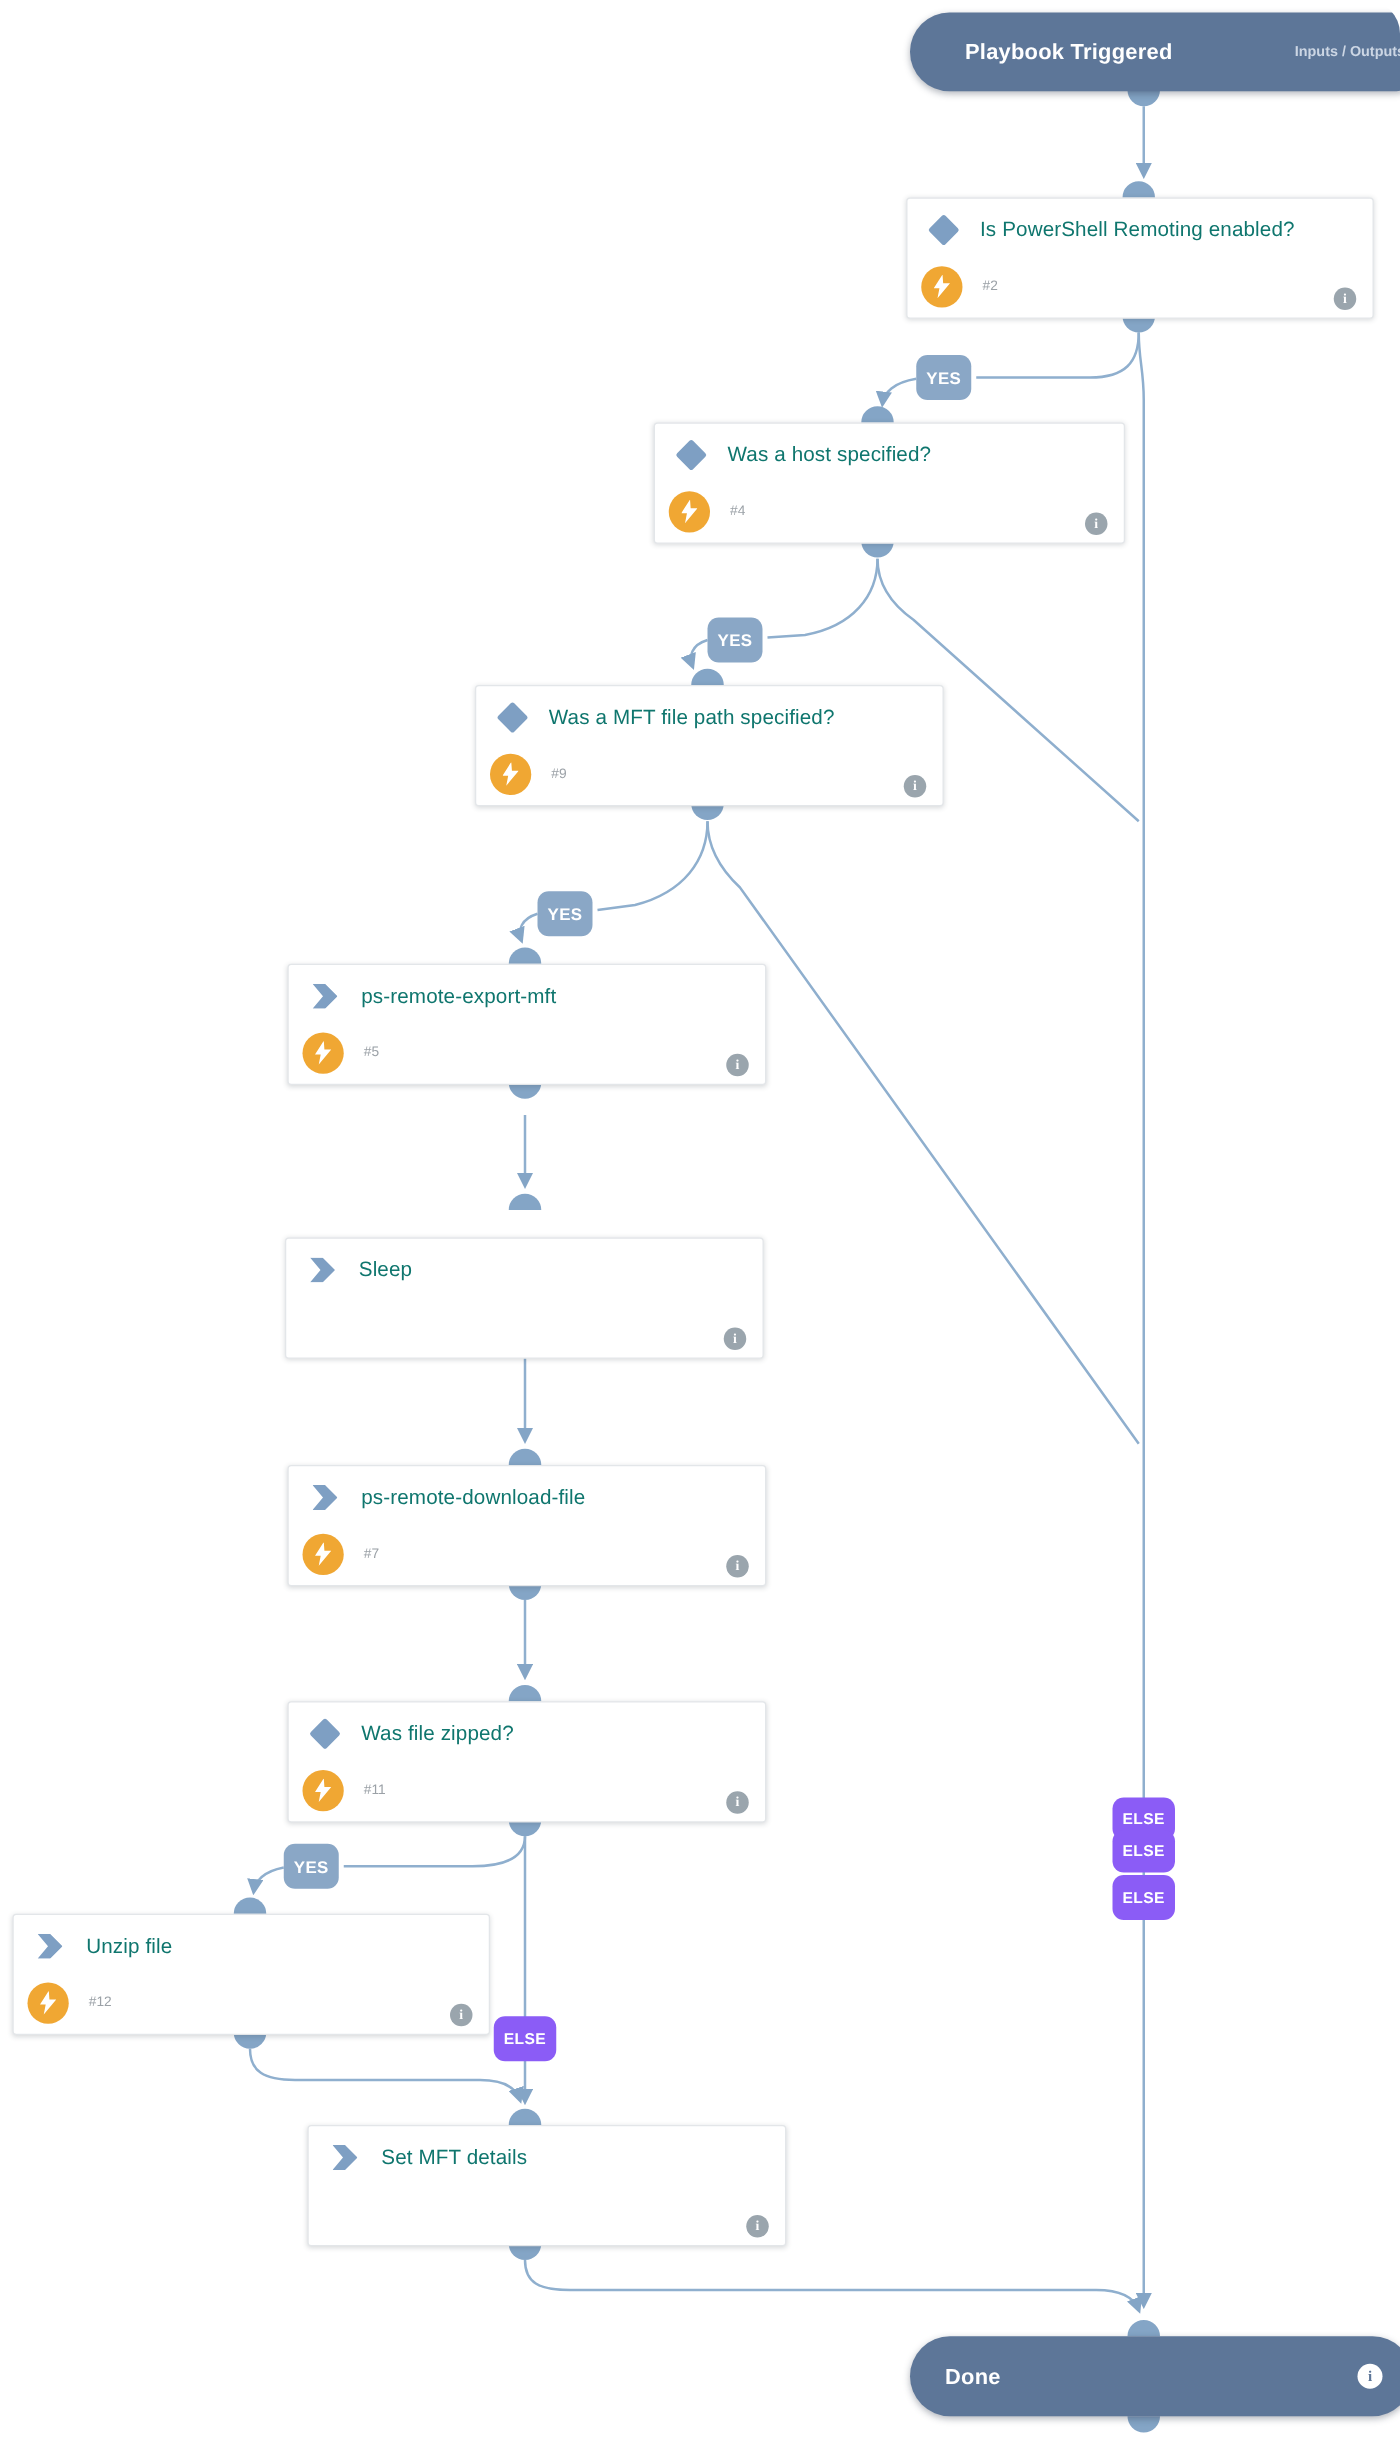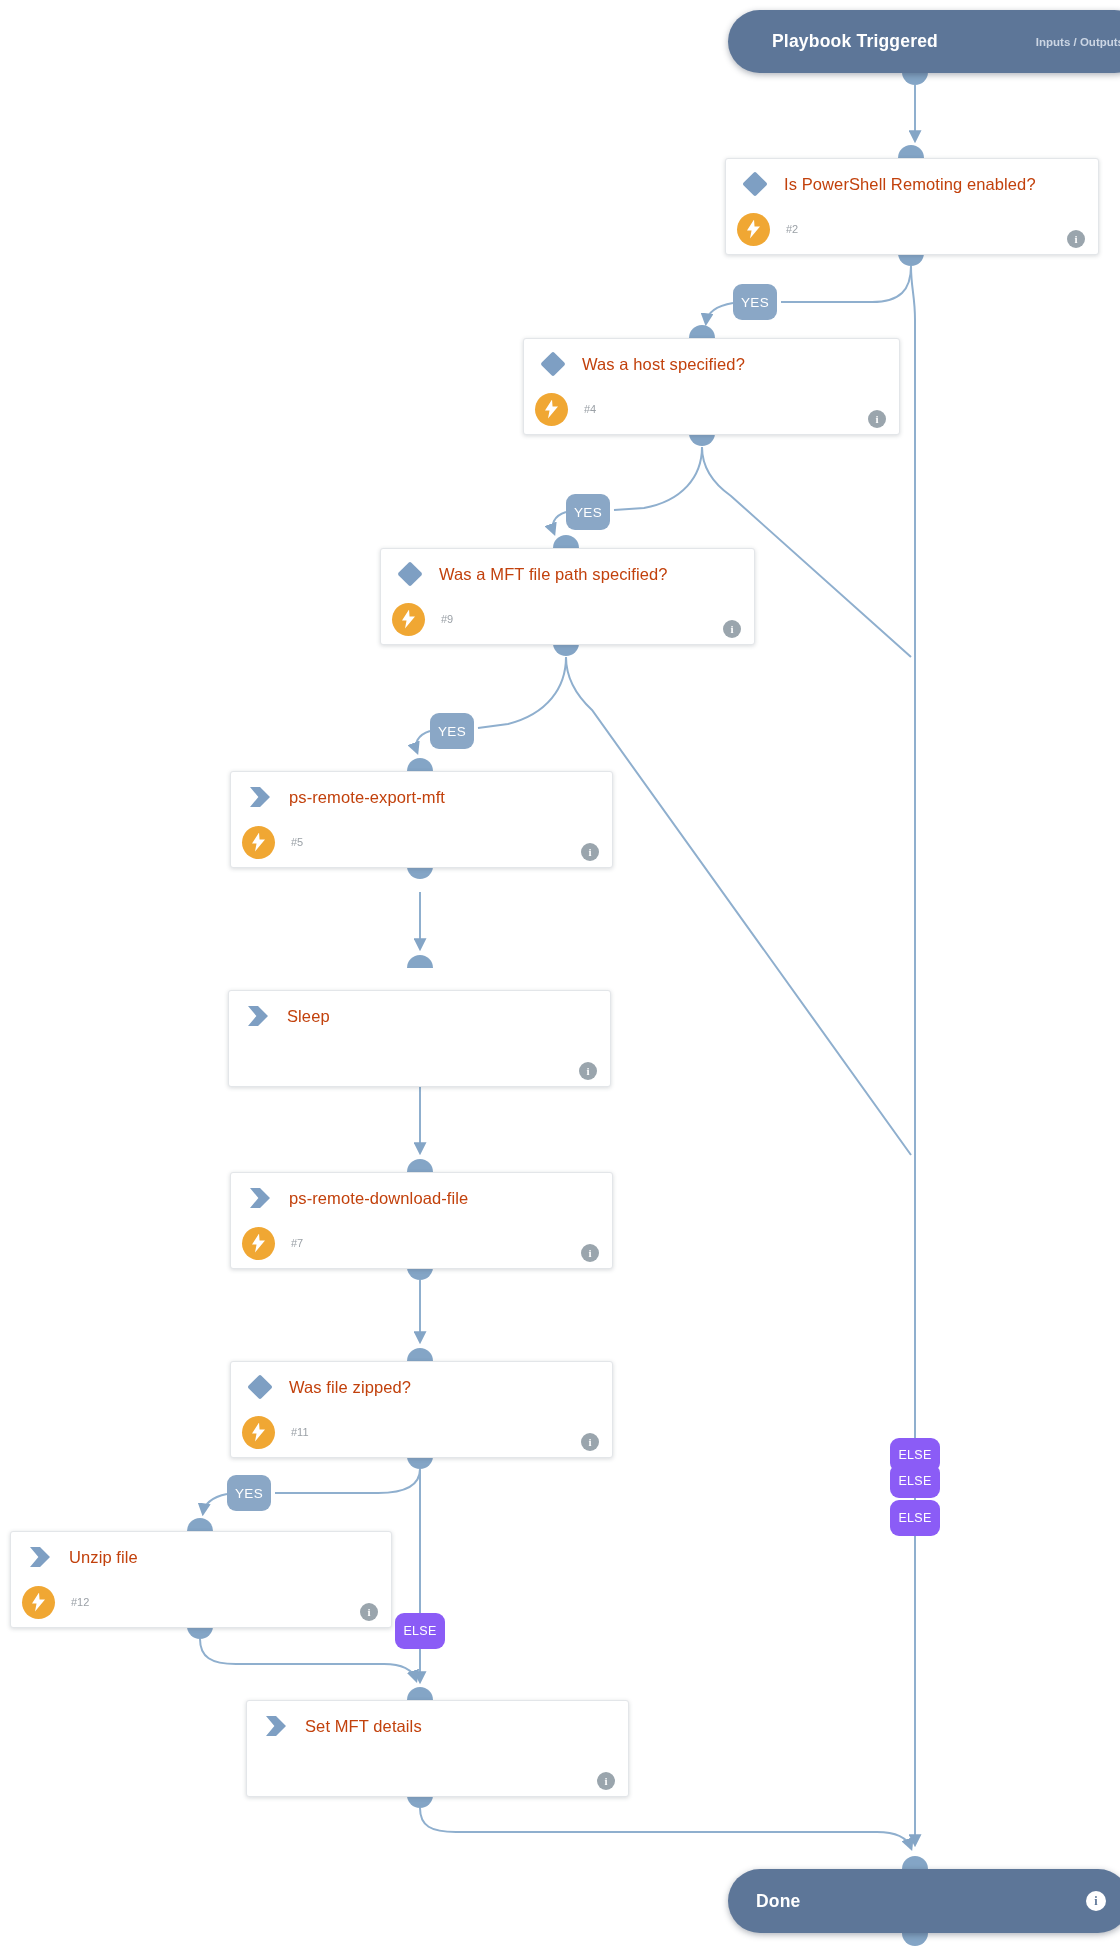--- a/index.html
+++ b/index.html
@@ -1,32 +1,33 @@
 <!DOCTYPE html>
 <html><head>
 <meta charset="utf-8">
 <style>
   html,body{margin:0;padding:0;background:#ffffff;}
   #canvas{
     position:relative;width:1120px;height:1959px;background:#ffffff;overflow:hidden;
     font-family:"Liberation Sans", sans-serif;
+    border-radius:27px;
   }
   svg.edges{position:absolute;left:0;top:0;z-index:1;}
   
   .card{
     position:absolute;z-index:2;height:95px;background:#ffffff;
     border:1px solid #e3e6e9;border-radius:3px;
     box-shadow:0 1px 4px rgba(40,50,60,.18);
   }
   .row1{position:absolute;left:0;right:0;top:10px;height:30px;display:flex;align-items:center;}
   .icbox{width:58px;display:flex;justify-content:center;align-items:center;flex:0 0 58px;}
   .diamond{width:18px;height:18px;background:#7e9fc3;transform:rotate(45deg);border-radius:2px;}
   .chev{width:20px;height:20px;background:#7e9fc3;
     clip-path:polygon(0 0,50% 0,100% 50%,50% 100%,0 100%,42% 50%);}
-  .ntitle{font-size:16.5px;color:#c2410c;letter-spacing:.1px;white-space:nowrap;}
+  .ntitle{font-size:16.5px;color:#0f766e;letter-spacing:.1px;white-space:nowrap;}
   .row2{position:absolute;left:0;right:0;bottom:8px;height:34px;display:flex;align-items:center;}
   .bolt-c{width:33px;height:33px;border-radius:50%;background:#f0a733;margin-left:11px;
     display:flex;align-items:center;justify-content:center;flex:0 0 33px;}
   .bolt{width:13px;height:19px;background:#ffffff;
     clip-path:polygon(54% 0,0 58%,35% 58%,23% 100%,100% 37%,58% 37%);}
   .num{font-size:11px;color:#9ba1a7;margin-left:16px;}
   .info{position:absolute;right:13px;bottom:6px;width:18px;height:18px;border-radius:50%;
     background:#9aa5ad;color:#ffffff;font-size:11px;font-weight:bold;line-height:18px;
     text-align:center;font-family:"Liberation Serif",serif;}
   
@@ -34,21 +35,21 @@
     position:absolute;z-index:2;border-radius:32px;background:#5d7698;color:#ffffff;
     box-shadow:0 2px 6px rgba(30,40,60,.35);display:flex;align-items:center;
   }
   .pill .ptitle{font-size:17.5px;font-weight:600;letter-spacing:.2px;}
   .pill .pright{position:absolute;right:22px;font-size:11.5px;font-weight:600;color:#ccd6e4;}
   .pill .pinfo{position:absolute;right:24px;width:20px;height:20px;border-radius:50%;
     background:#ffffff;color:#5d7698;font-size:12px;font-weight:bold;line-height:20px;
     text-align:center;font-family:"Liberation Serif",serif;}
   
   .badge{position:absolute;z-index:3;display:flex;align-items:center;justify-content:center;
-    color:#fff;font-weight:normal;}
+    color:#fff;font-weight:bold;}
   .yes{background:#8aa7c6;border-radius:9px;font-size:13.5px;letter-spacing:.3px;}
   .else{background:#8b5cf6;border-radius:9px;font-size:12.5px;letter-spacing:.3px;}
 </style>
 </head>
 <body>
 
 <div id="canvas">
 
   <svg class="edges" width="1120" height="1959" viewBox="0 0 1120 1959">
     <defs>

